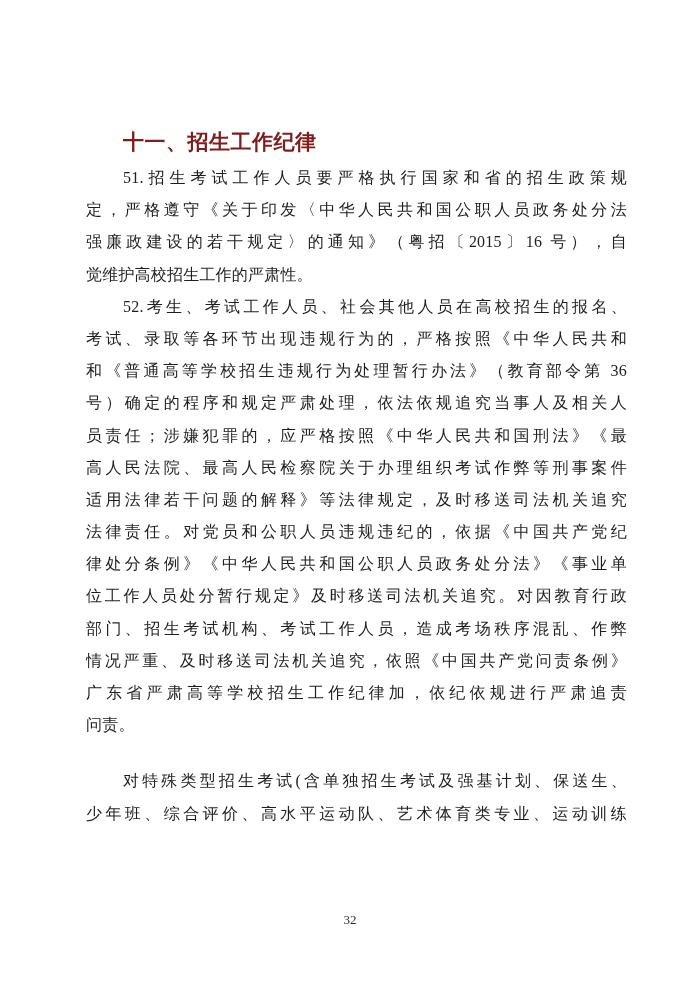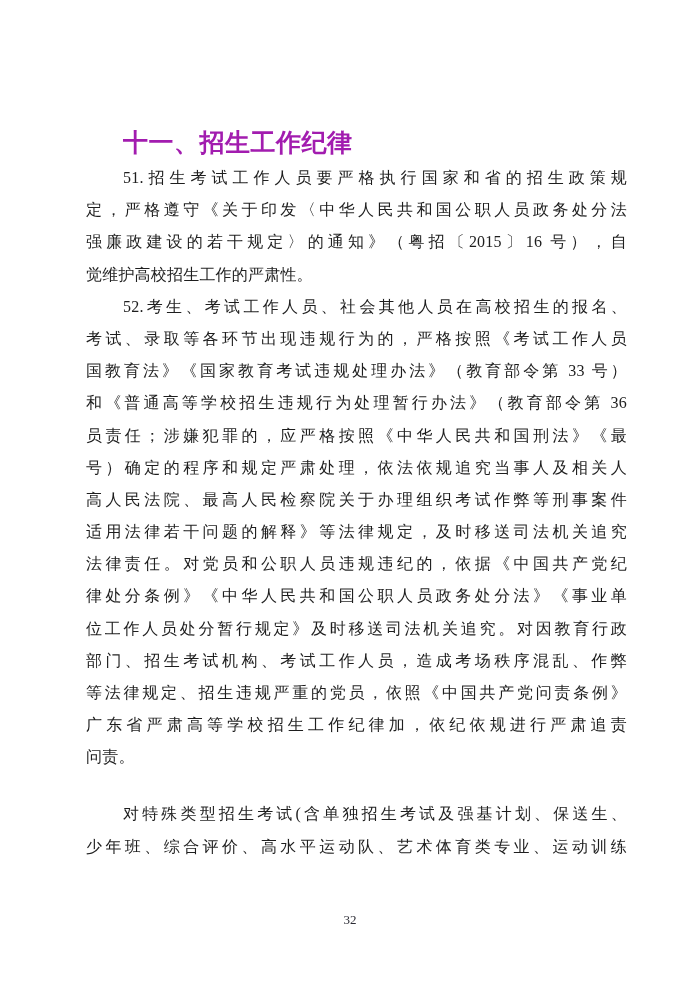--- a/index.html
+++ b/index.html
@@ -18,26 +18,26 @@
   }
   .content {
     position: absolute;
     left: 86px;
     top: 126px;
     width: 541px;
   }
   .heading {
     font-family: "Liberation Sans", "DejaVu Sans", sans-serif;
     font-weight: bold;
-    font-size: 25px;
+    font-size: 21px;
     line-height: 32px;
     letter-spacing: 0.5px;
     padding-left: 37px;
     margin: 0 0 4px 0;
-    color: #a21caf;
+    color: #7f1d1d;
   }
   .para {
     margin: 0;
   }
   .para.spaced {
     margin-top: 23px;
   }
   .line {
     font-size: 16px;
     line-height: 32.2px;
@@ -76,32 +76,31 @@
     <h2 class="heading">十一、招生工作纪律</h2>
     <div>
         <div class="para">
           <div class="line first">51.招生考试工作人员要严格执行国家和省的招生政策规</div>
           <div class="line">定，严格遵守《关于印发〈中华人民共和国公职人员政务处分法</div>
           <div class="line">强廉政建设的若干规定〉的通知》（粤招〔2015〕16 号），自</div>
           <div class="line last">觉维护高校招生工作的严肃性。</div>
         </div>
         <div class="para">
           <div class="line first">52.考生、考试工作人员、社会其他人员在高校招生的报名、</div>
-          <div class="line">考试、录取等各环节出现违规行为的，严格按照《考试工作人员</div>
-          <div class="line">国教育法》《国家教育考试违规处理办法》（教育部令第 33 号）</div>
+          <div class="line">考试、录取等各环节出现违规行为的，严格按照《中华人民共和</div>
           <div class="line">和《普通高等学校招生违规行为处理暂行办法》（教育部令第 36</div>
+          <div class="line">号）确定的程序和规定严肃处理，依法依规追究当事人及相关人</div>
           <div class="line">员责任；涉嫌犯罪的，应严格按照《中华人民共和国刑法》《最</div>
-          <div class="line">号）确定的程序和规定严肃处理，依法依规追究当事人及相关人</div>
           <div class="line">高人民法院、最高人民检察院关于办理组织考试作弊等刑事案件</div>
           <div class="line">适用法律若干问题的解释》等法律规定，及时移送司法机关追究</div>
           <div class="line">法律责任。对党员和公职人员违规违纪的，依据《中国共产党纪</div>
           <div class="line">律处分条例》《中华人民共和国公职人员政务处分法》《事业单</div>
           <div class="line">位工作人员处分暂行规定》及时移送司法机关追究。对因教育行政</div>
           <div class="line">部门、招生考试机构、考试工作人员，造成考场秩序混乱、作弊</div>
-          <div class="line">等法律规定、招生违规严重的党员，依照《中国共产党问责条例》</div>
+          <div class="line">情况严重、及时移送司法机关追究，依照《中国共产党问责条例》</div>
           <div class="line">广东省严肃高等学校招生工作纪律加，依纪依规进行严肃追责</div>
           <div class="line last">问责。</div>
         </div>
         <div class="para cont spaced">
           <div class="line first">对特殊类型招生考试(含单独招生考试及强基计划、保送生、</div>
           <div class="line">少年班、综合评价、高水平运动队、艺术体育类专业、运动训练</div>
         </div>
       </div>
   </div>
   <div class="pagenum">32</div>

